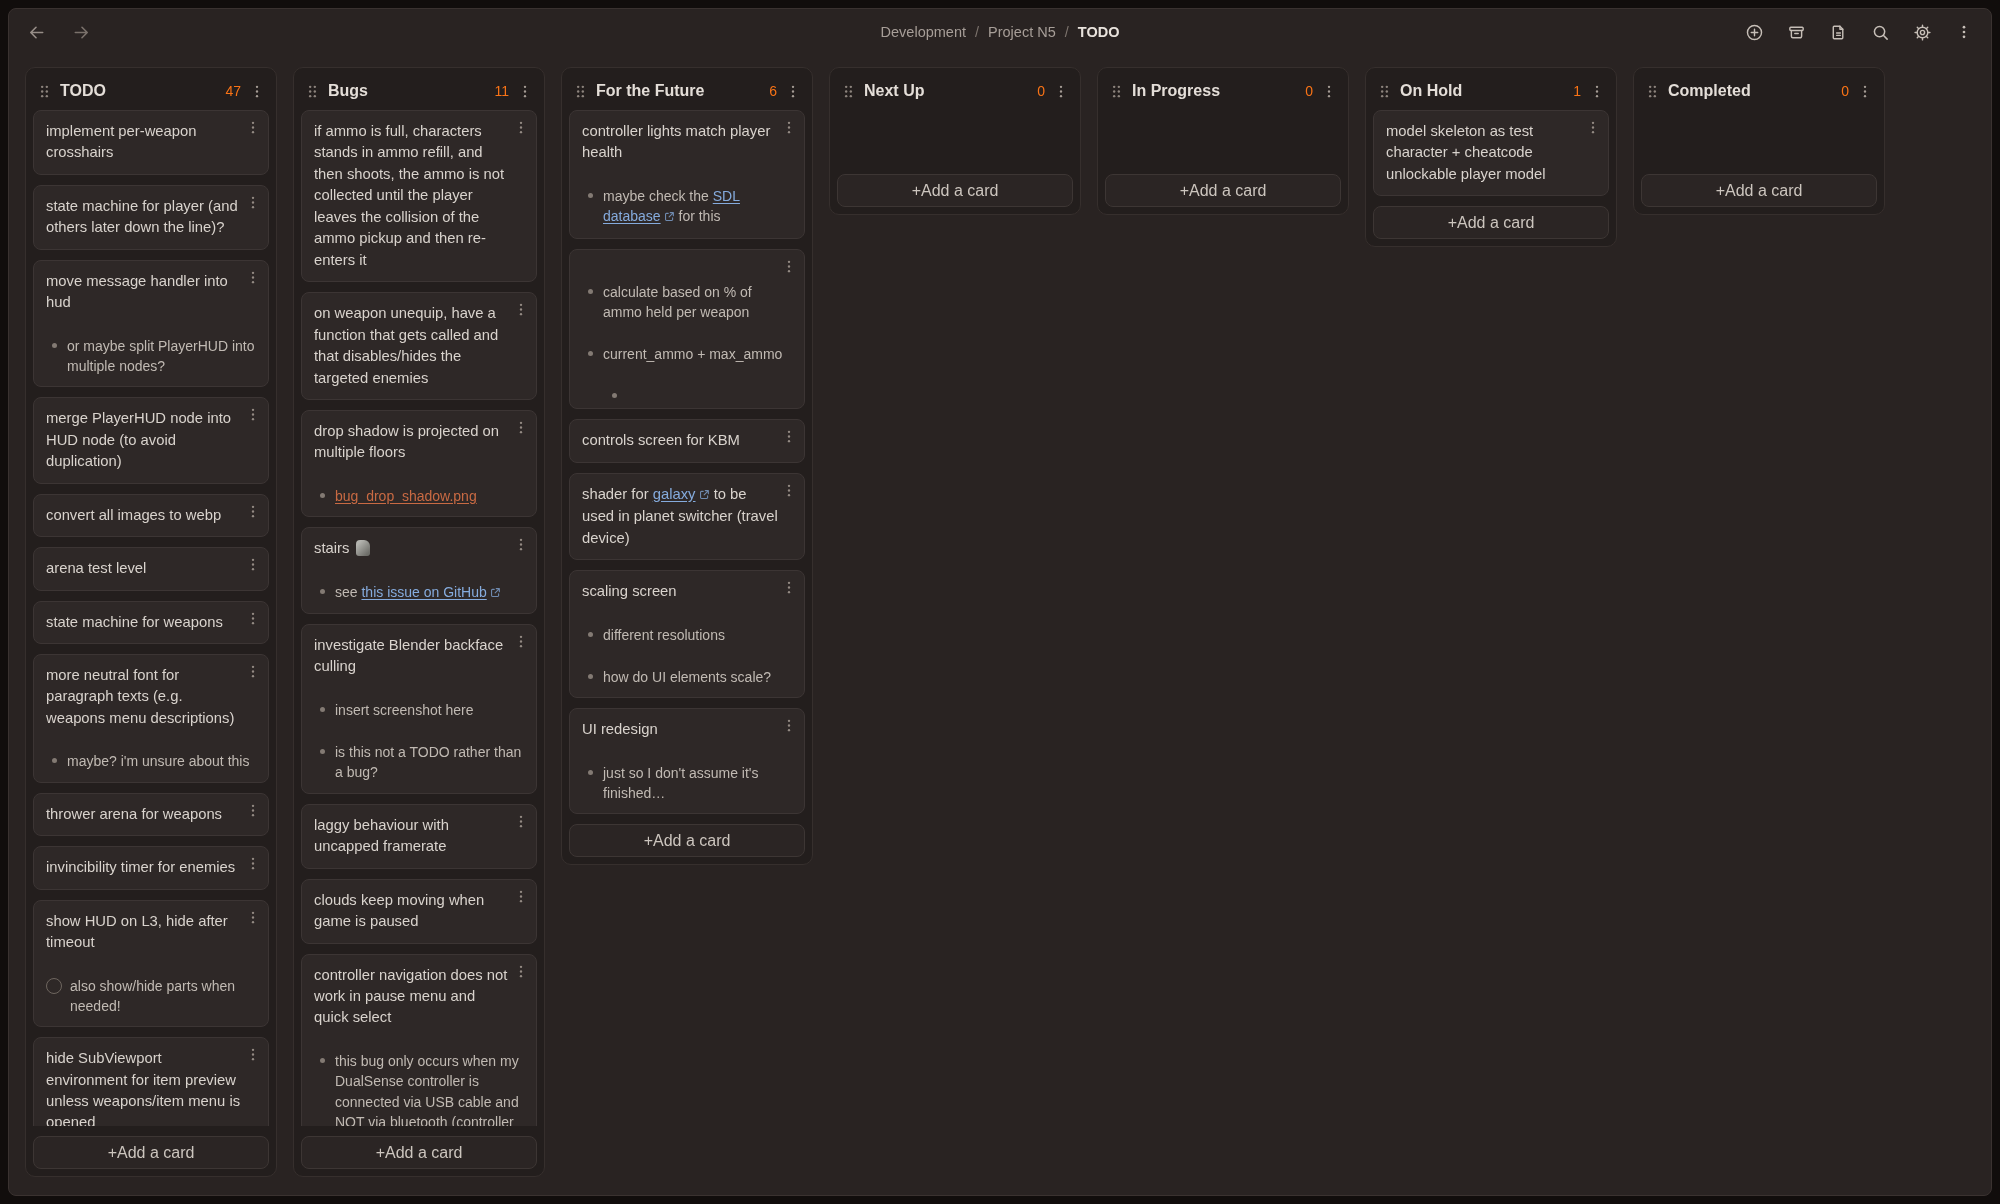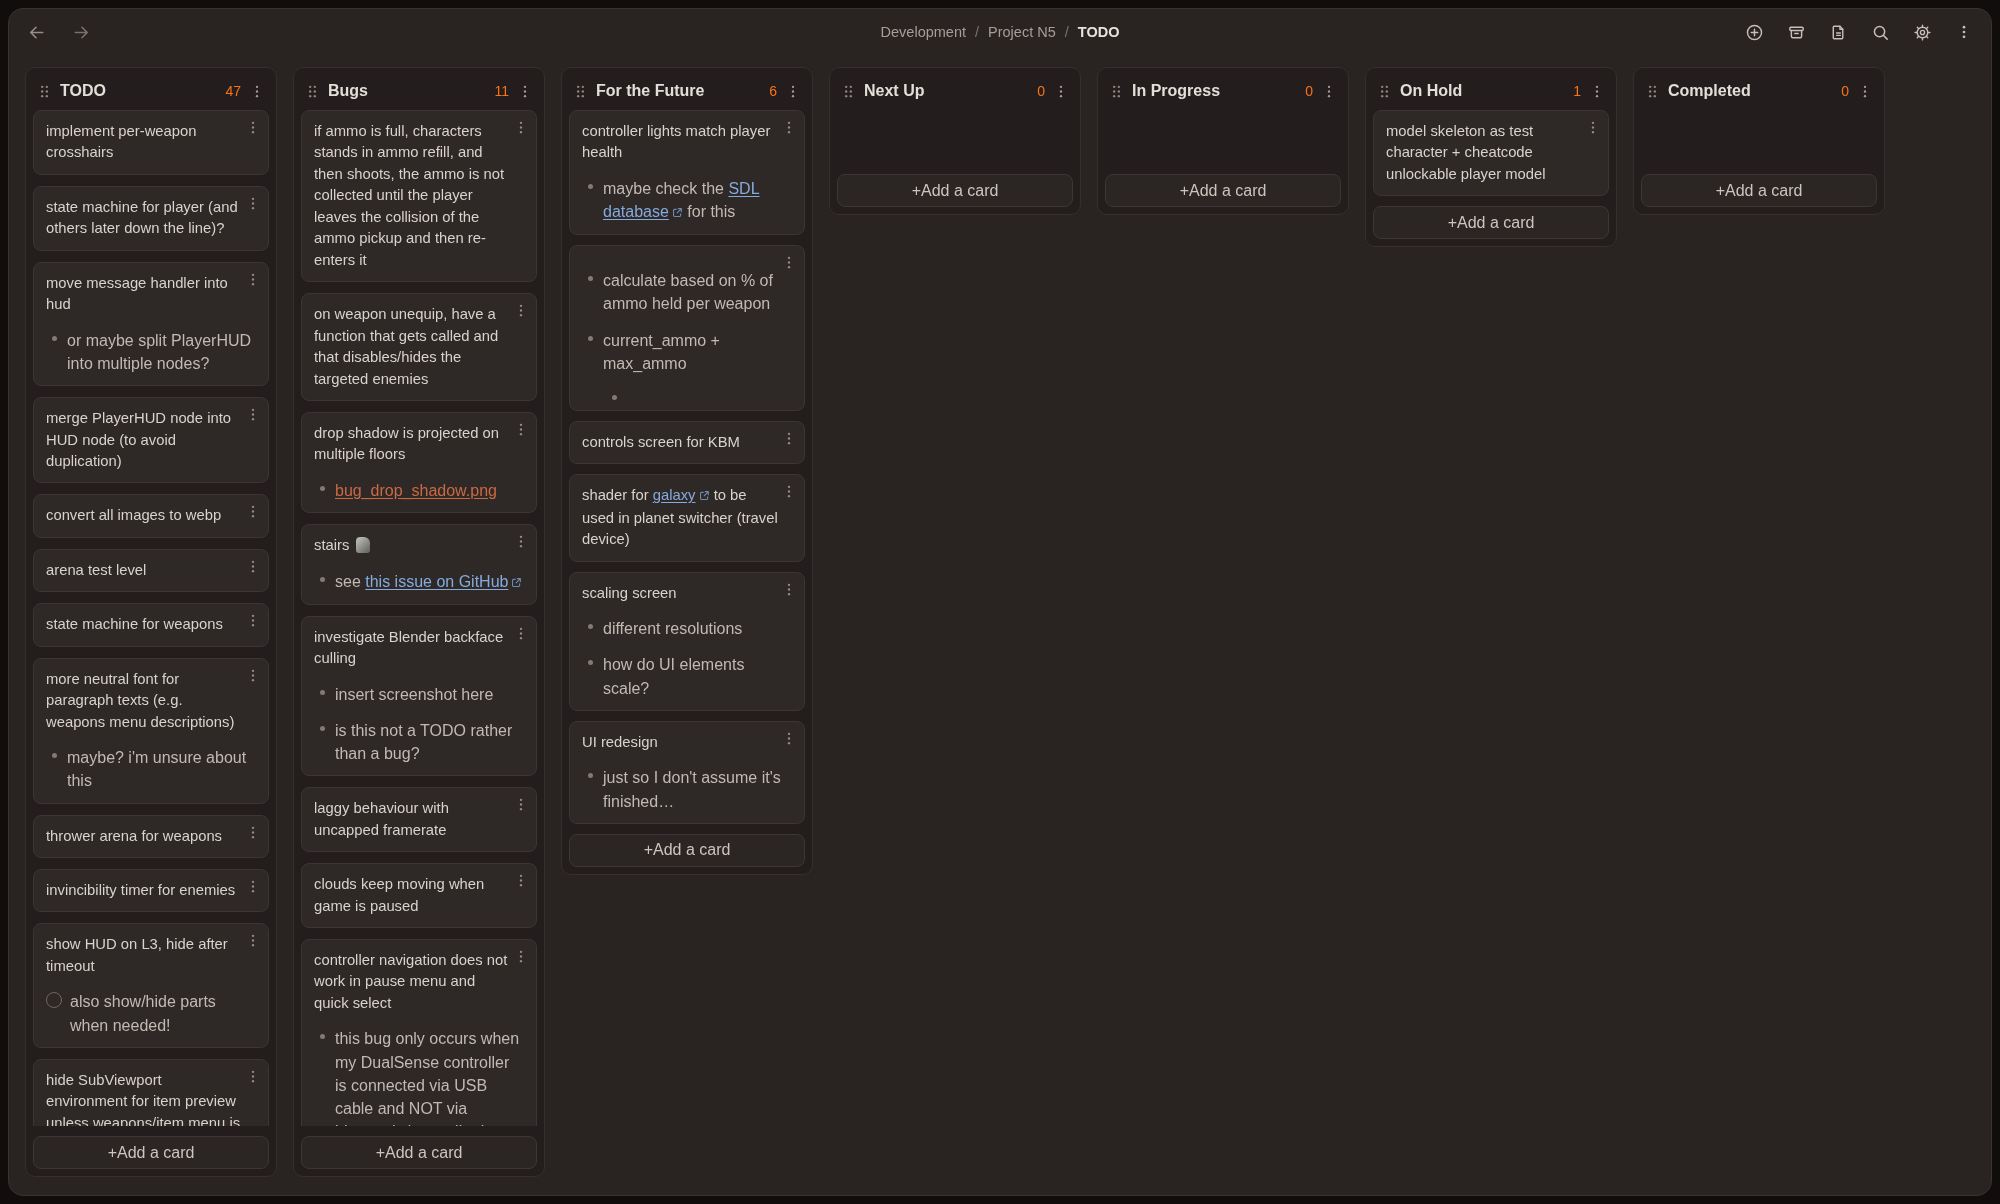--- a/index.html
+++ b/index.html
@@ -16,21 +16,21 @@
     --marker:#837a73;
     --icon:#c6beb7;
     --link-blue:#85abdd;
     --link-orange:#c96a43;
     --btn-bg:#2b2524;
     --btn-border:#3d3634;
   }
   *{box-sizing:border-box;margin:0;padding:0;}
   html,body{width:2000px;height:1204px;overflow:hidden;}
   body{background:var(--outer);font-family:"Liberation Sans",sans-serif;-webkit-font-smoothing:antialiased;}
-  .window{position:absolute;inset:8px;background:var(--win);border:1px solid var(--win-border);border-radius:15px;overflow:hidden;}
+  .window{position:absolute;inset:8px;background:var(--win);border:1px solid var(--win-border);border-radius:8px;overflow:hidden;}
   
   .topbar{position:relative;height:46px;display:flex;align-items:center;padding:0 18px;}
   .nav{display:flex;gap:26px;align-items:center;}
   .icon-btn{background:none;border:none;color:var(--icon);cursor:pointer;display:flex;align-items:center;padding:0;}
   .icon-btn svg{display:block;}
   .nav .icon-btn{color:#968d87;}
   .nav .fwd{color:#7a716b;}
   .crumbs{position:absolute;left:50%;top:50%;transform:translate(-50%,-50%);display:flex;gap:9px;font-size:14.5px;color:var(--muted);white-space:nowrap;}
   .crumb{cursor:pointer;}
   .crumb-sep{color:#7c736d;}
@@ -39,26 +39,26 @@
   
   .board{position:absolute;left:8px;right:8px;top:52px;bottom:10px;display:flex;gap:16px;padding:6px 8px 8px;align-items:flex-start;overflow:hidden;}
   .column{width:252px;min-width:252px;background:var(--col);border:1px solid var(--col-border);border-radius:10px;padding:7px;display:flex;flex-direction:column;}
   .column.full{align-self:stretch;}
   .col-header{display:flex;align-items:center;gap:9px;padding:7px 5px 10px;}
   .drag-handle{color:#8d847d;cursor:grab;display:flex;}
   .col-title{font-size:16px;font-weight:700;color:#e4ded8;}
   .col-count{margin-left:auto;font-size:14px;color:#f97316;}
   .col-kebab{color:#a59c95;}
   .cards{display:flex;flex-direction:column;gap:10px;min-height:0;}
-  .column.full .cards{flex:1 1 auto;overflow:hidden;gap:11px;}
+  .column.full .cards{flex:1 1 auto;overflow:hidden;}
   .cards.empty{min-height:54px;}
   .card{position:relative;background:var(--card);border:1px solid var(--card-border);border-radius:8px;padding:10px 12px;cursor:pointer;}
   .card-title{font-size:14.8px;line-height:1.45;color:var(--text);padding-right:14px;}
   .card-kebab{position:absolute;top:9px;right:8px;color:#948b84;background:none;border:none;cursor:pointer;display:flex;}
-  .bullet{display:flex;margin-top:13px;font-size:16px;line-height:1.45;color:var(--text-dim);}
+  .bullet{display:flex;margin-top:22px;font-size:14px;line-height:1.45;color:var(--text-dim);}
   .bullet.l2{margin-left:24px;}
   .dot{flex:none;width:5px;height:5px;border-radius:50%;background:var(--marker);margin:7px 10px 0 6px;}
   .circlebox{flex:none;width:16px;height:16px;border-radius:50%;border:1.5px solid #6e665f;margin:2px 8px 0 0;}
   a.link{cursor:pointer;text-decoration:underline;text-underline-offset:2px;}
   a.link-blue{color:var(--link-blue);}
   a.link-orange{color:var(--link-orange);}
   .ext{display:inline-block;margin-left:3px;opacity:.75;vertical-align:-1px;}
   .moai{display:inline-block;width:14px;height:16px;margin-left:7px;vertical-align:-3px;border-radius:4px 6px 3px 3px;background:linear-gradient(135deg,#b3b3ae 20%,#6e6e69 85%);box-shadow:inset -2px 0 0 #55554ف;}
   .add-btn{margin-top:10px;flex:none;height:33px;background:var(--btn-bg);border:1px solid var(--btn-border);border-radius:8px;color:#ccc5be;font-size:16px;font-family:inherit;cursor:pointer;}
   .column.full .add-btn{margin-top:10px;}

